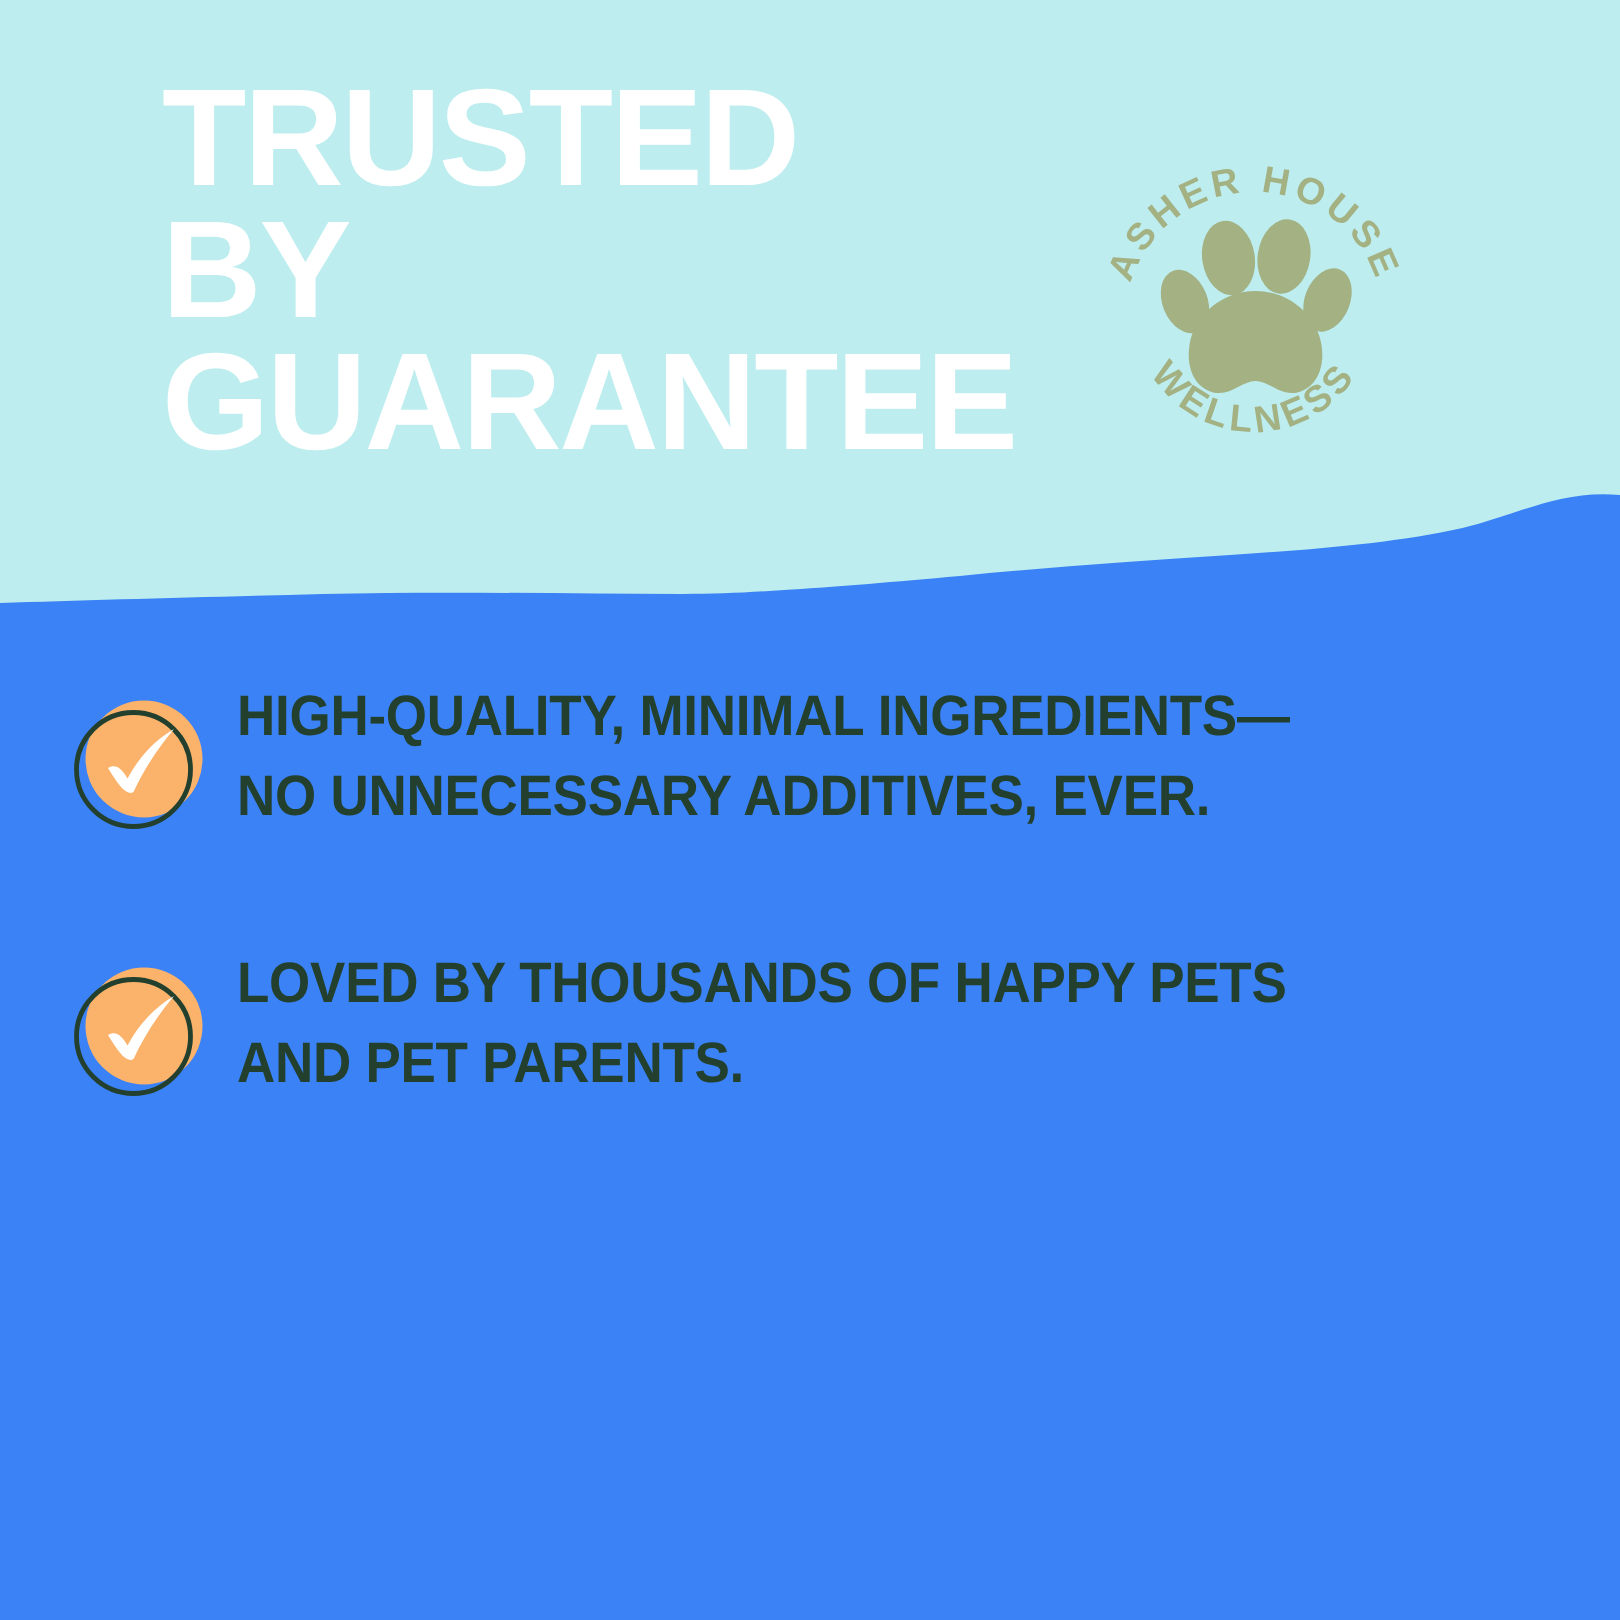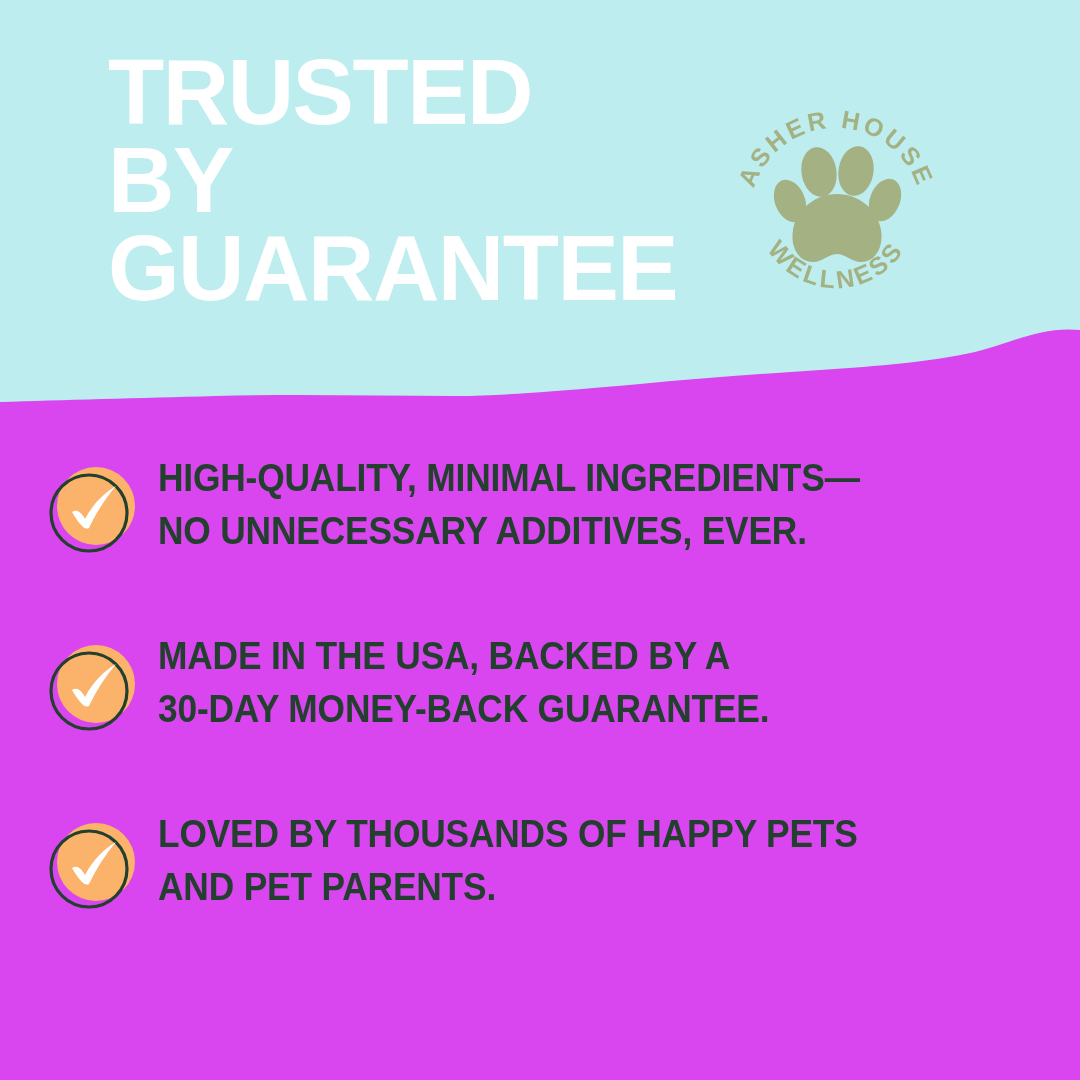--- a/index.html
+++ b/index.html
@@ -8,21 +8,21 @@
   html, body {
     width:1080px; height:1080px;
     background:#ffffff;
     font-family:"Liberation Sans", sans-serif;
     overflow:hidden;
   }
 
   #canvas {
     position:relative;
     width:1080px; height:1080px;
-    background:#d946ef;
+    background:#3b82f6;
     overflow:hidden;
   }
 
   
   #header-band {
     position:absolute;
     left:0; top:0;
     width:1080px; height:420px;
     z-index:1;
   }
@@ -161,34 +161,20 @@
           <path d="M28,50 C33,47 37,50 41,57 C49,42 60,31 72,24
                    C61,37 52,51 45,66 C40,69 34,60 28,50 Z" fill="#FFFFFF"></path>
         </svg>
       </div>
       <div class="bullet-text">
         <span class="bullet-line">HIGH-QUALITY, MINIMAL INGREDIENTS—</span>
         <span class="bullet-line">NO UNNECESSARY ADDITIVES, EVER.</span>
       </div>
     </div>
 
-    <div class="bullet-row">
-      <div class="bullet-icon">
-        <svg viewBox="0 0 96 96" xmlns="http://www.w3.org/2000/svg">
-          <circle cx="52" cy="44" r="39" fill="#FBB36B"></circle>
-          <circle cx="45" cy="51" r="38" fill="none" stroke="#23402E" stroke-width="3.2"></circle>
-          <path d="M28,50 C33,47 37,50 41,57 C49,42 60,31 72,24
-                   C61,37 52,51 45,66 C40,69 34,60 28,50 Z" fill="#FFFFFF"></path>
-        </svg>
-      </div>
-      <div class="bullet-text">
-        <span class="bullet-line"> MADE IN THE USA, BACKED BY A</span>
-        <span class="bullet-line">30-DAY MONEY-BACK GUARANTEE.</span>
-      </div>
-    </div>
 
     <div class="bullet-row">
       <div class="bullet-icon">
         <svg viewBox="0 0 96 96" xmlns="http://www.w3.org/2000/svg">
           <circle cx="52" cy="44" r="39" fill="#FBB36B"></circle>
           <circle cx="45" cy="51" r="38" fill="none" stroke="#23402E" stroke-width="3.2"></circle>
           <path d="M28,50 C33,47 37,50 41,57 C49,42 60,31 72,24
                    C61,37 52,51 45,66 C40,69 34,60 28,50 Z" fill="#FFFFFF"></path>
         </svg>
       </div>

